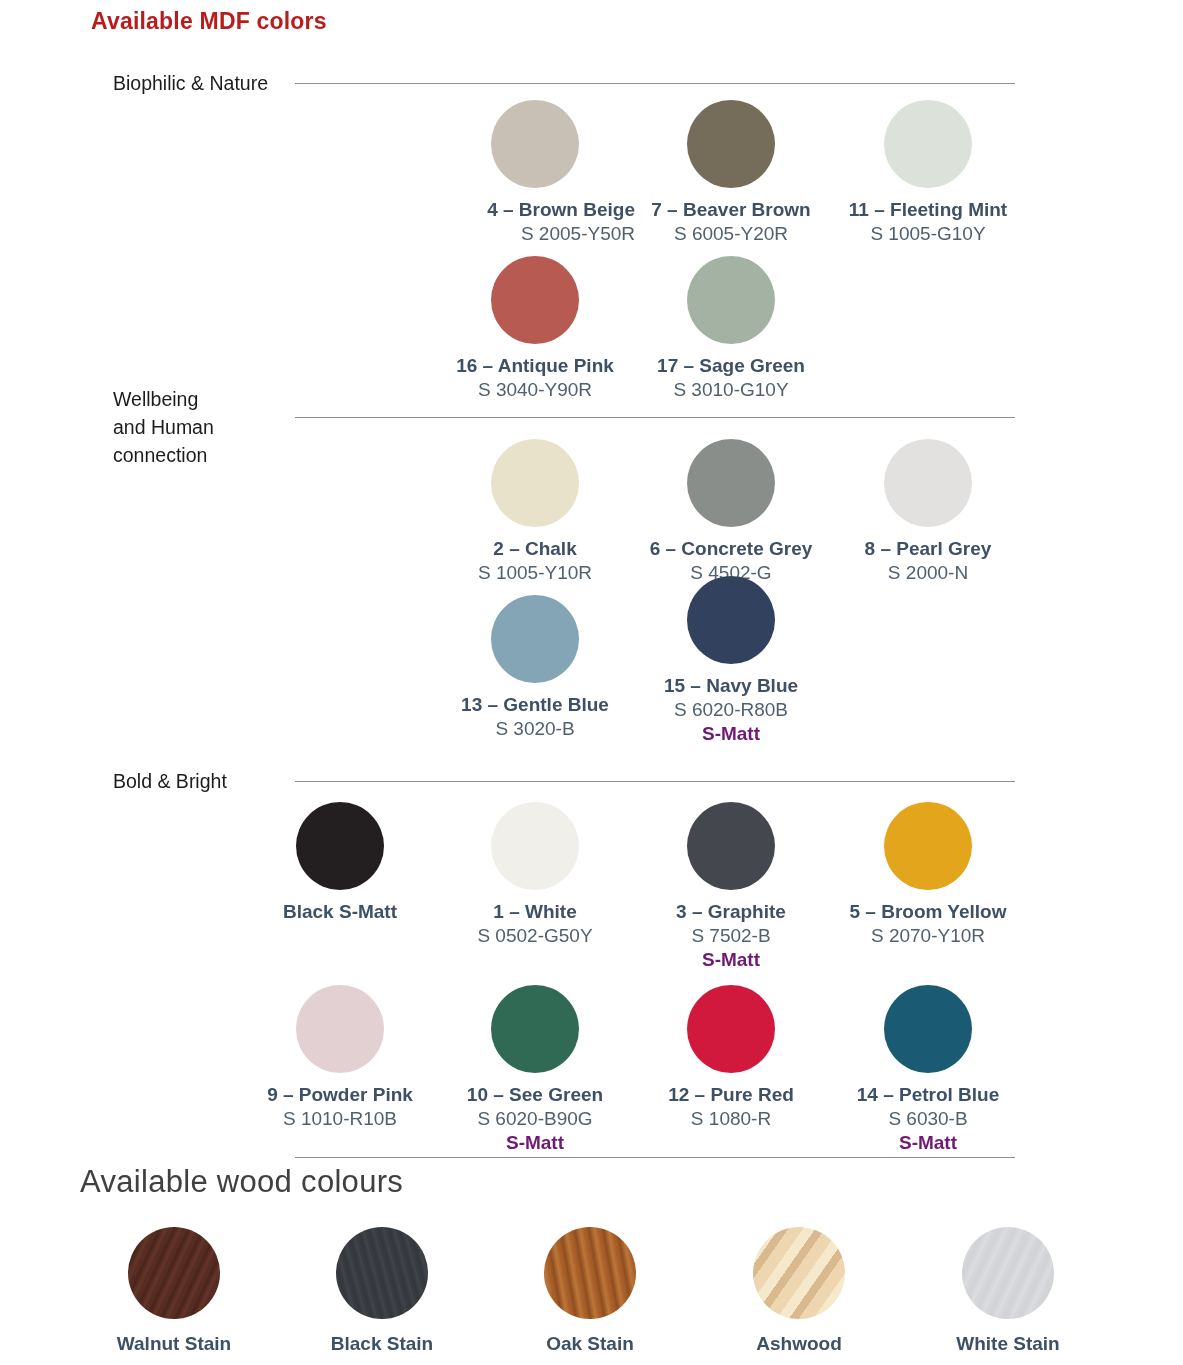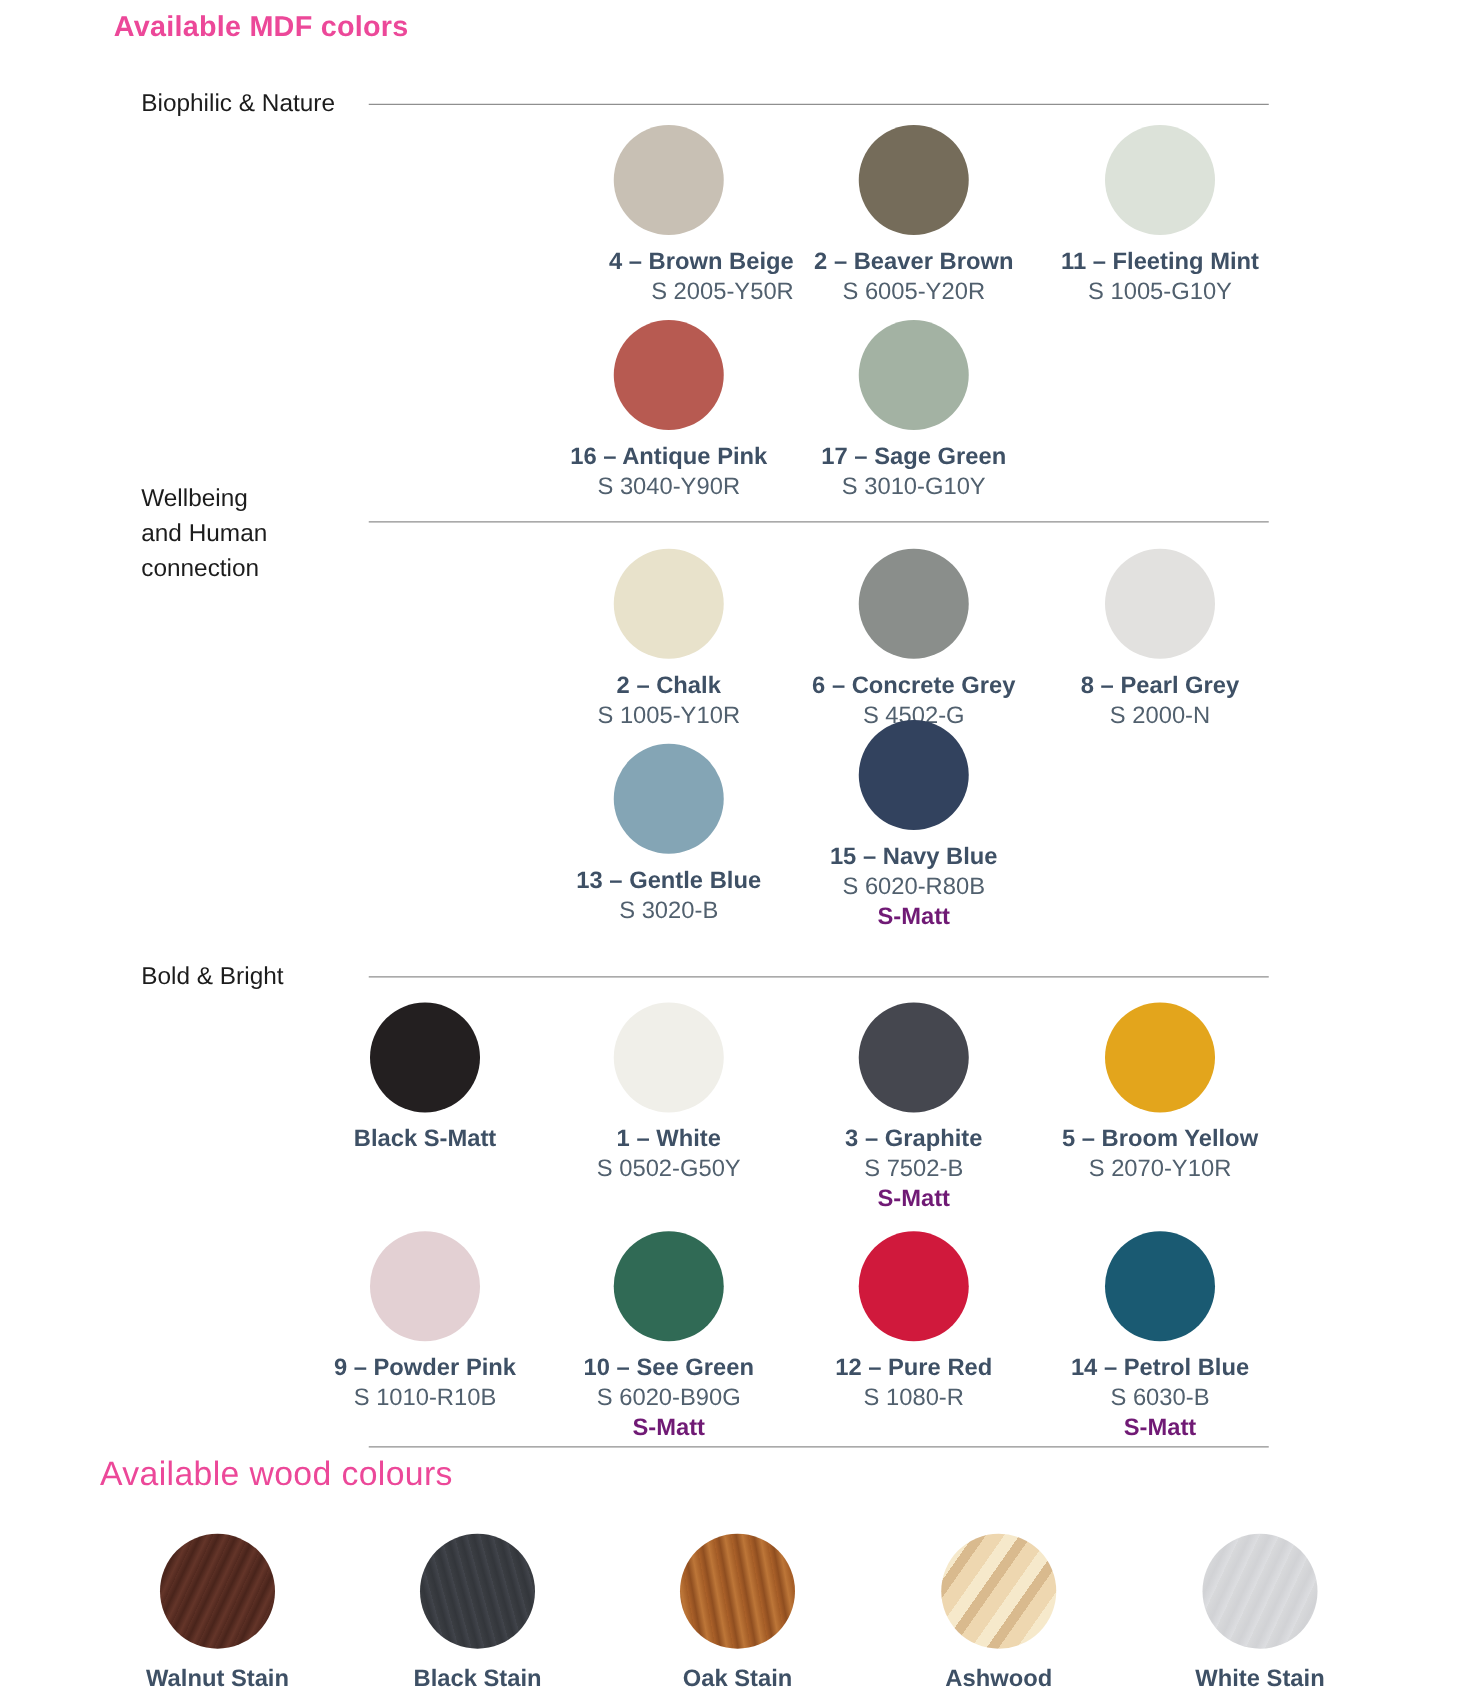--- a/index.html
+++ b/index.html
@@ -10,30 +10,30 @@
     height: 1365px;
     background: #ffffff;
     overflow: hidden;
   }
   .title {
     position: absolute;
     left: 91px;
     top: 8px;
     font-size: 23px;
     font-weight: 700;
-    color: #ec4899;
+    color: #b91c1c;
     letter-spacing: 0.2px;
   }
   .wood-title {
     position: absolute;
     left: 80px;
     top: 1164px;
-    font-size: 27px;
+    font-size: 31px;
     font-weight: 400;
-    color: #ec4899;
+    color: #404040;
     letter-spacing: 0.3px;
   }
   .section-label {
     position: absolute;
     left: 91px;
     font-size: 19.5px;
     font-weight: 400;
     color: #1c1c1c;
     line-height: 28px;
     white-space: pre-line;
@@ -90,21 +90,21 @@
   <div id="mdf-sections">
       <div class="section-label" style="top: 69px;">Biophilic &amp; Nature</div>
       <div class="rule" style="top: 83px;"></div>
       <div class="swatch-item" style="left: 435px; top: 100px; text-align: right;">
         <div class="circle" style="background: rgb(200, 192, 180);"></div>
         <div class="swatch-name">4 – Brown Beige</div>
         <div class="swatch-code">S 2005-Y50R</div>
       </div>
       <div class="swatch-item" style="left: 631px; top: 100px;">
         <div class="circle" style="background: rgb(117, 108, 90);"></div>
-        <div class="swatch-name">2 – Beaver Brown</div>
+        <div class="swatch-name">7 – Beaver Brown</div>
         <div class="swatch-code">S 6005-Y20R</div>
       </div>
       <div class="swatch-item" style="left: 828px; top: 100px;">
         <div class="circle" style="background: rgb(220, 226, 217);"></div>
         <div class="swatch-name">11 – Fleeting Mint</div>
         <div class="swatch-code">S 1005-G10Y</div>
       </div>
       <div class="swatch-item" style="left: 435px; top: 256px;">
         <div class="circle" style="background: rgb(183, 90, 81);"></div>
         <div class="swatch-name">16 – Antique Pink</div>

